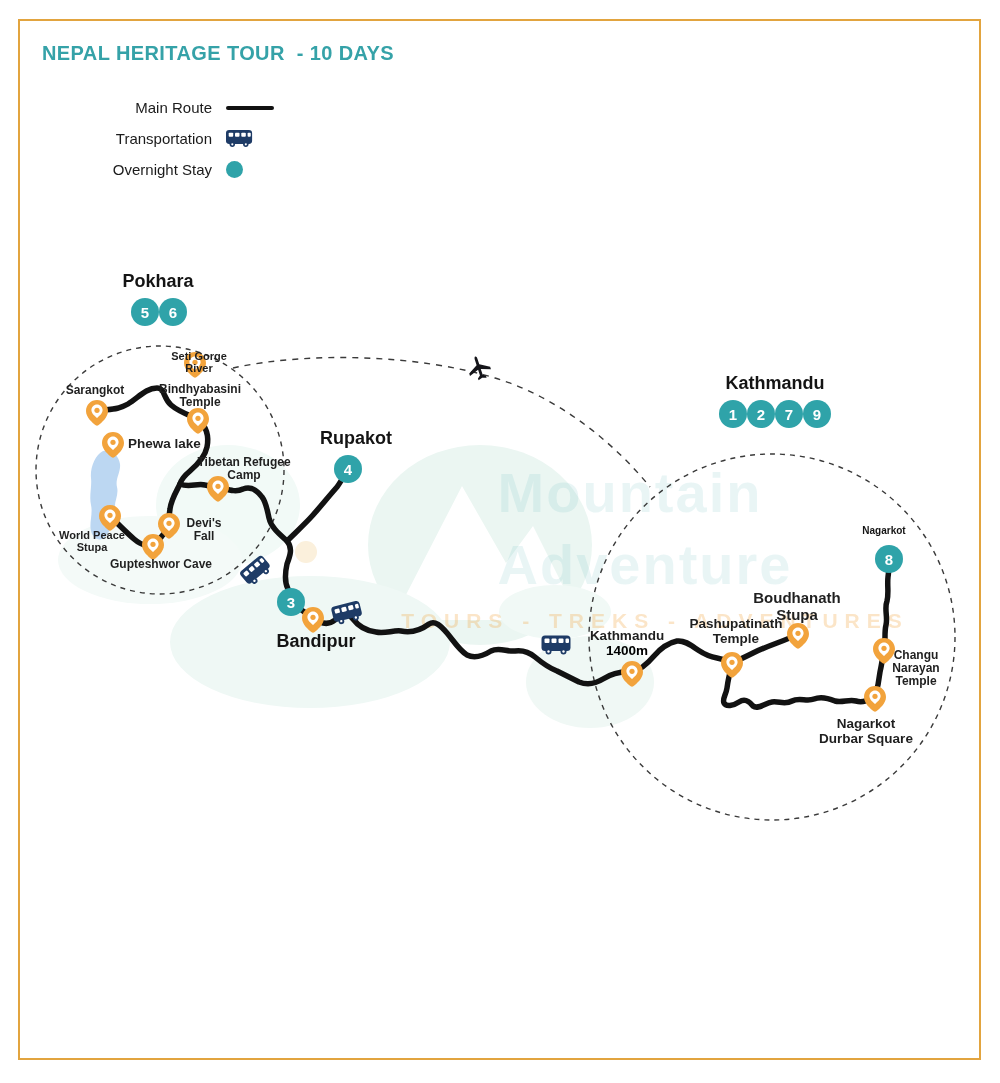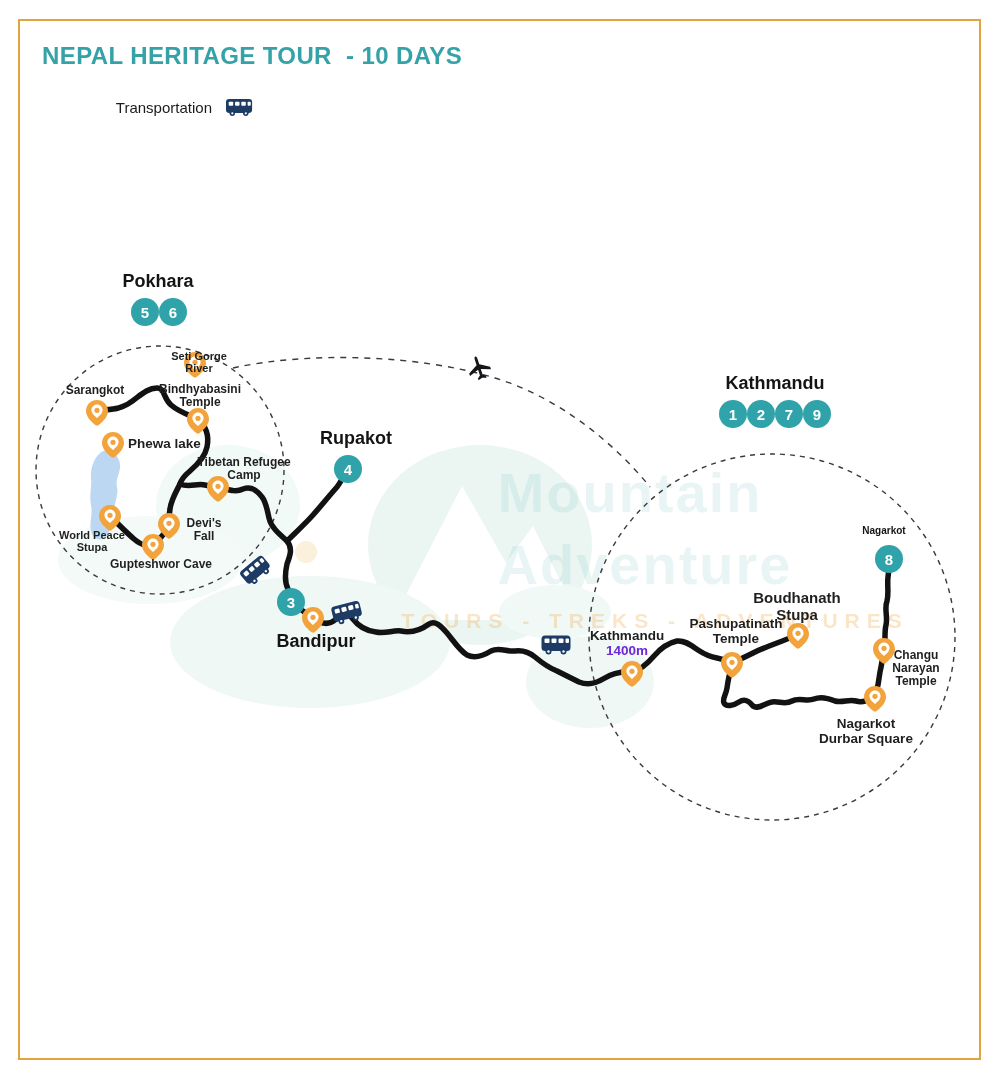--- a/index.html
+++ b/index.html
@@ -1,34 +1,34 @@
 <!DOCTYPE html>
 <html><head>
 <meta charset="utf-8">
 <style>
   html,body{margin:0;padding:0;width:1000px;height:1083px;background:#fff;overflow:hidden;
     font-family:"Liberation Sans", sans-serif;position:relative;}
   .frame{position:absolute;left:18px;top:19px;width:963px;height:1041px;border:2px solid #E2A43F;
     background:#ffffff;box-sizing:border-box;}
   #map-svg{position:absolute;left:0;top:0;width:1000px;height:1083px;}
   #label-layer{position:absolute;left:0;top:0;width:1000px;height:1083px;pointer-events:none;}
-  .title{position:absolute;left:42px;top:42px;font-size:24px;font-weight:bold;color:#35A2A8;
+  .title{position:absolute;left:42px;top:42px;font-size:20px;font-weight:bold;color:#35A2A8;
     letter-spacing:0.4px;white-space:pre;}
   .legend{position:absolute;left:90px;top:92px;}
   .legend-row{display:flex;align-items:center;gap:14px;height:31px;}
   .legend-label{width:122px;text-align:right;font-size:15px;color:#1b1b1b;}
   .swatch-line{width:48px;height:4px;background:#111;border-radius:2px;}
   .swatch-dot{width:17px;height:17px;border-radius:50%;background:#2FA3A9;}
   .poi-label{position:absolute;font-size:12px;font-weight:bold;color:#1f1f1f;line-height:13px;
     text-align:center;transform:translateX(-50%);white-space:nowrap;}
   .poi-label.left{transform:none;text-align:right;}
   .poi-label.sm{font-size:11px;line-height:12px;}
   .poi-label.lg{font-size:13.5px;line-height:15px;}
   .poi-label.xl{font-size:15px;line-height:17px;}
-  .poi-label .sub{color:#6d28d9;}
+  .poi-label .sub{color:#000000;}
   .city-label{position:absolute;font-size:18px;font-weight:bold;color:#141414;
     transform:translateX(-50%);white-space:nowrap;}
   .city-label.sm{font-size:10px;}
 </style>
 </head>
 <body>
 
 <div class="frame"></div>
 
 <svg id="map-svg" viewBox="0 0 1000 1083">
@@ -236,18 +236,26 @@
     <div class="city-label" style="left: 356px; top: 428px;">Rupakot</div>
     <div class="city-label" style="left: 307px; top: 631px; padding-left: 18px;">Bandipur</div>
     <div class="city-label" style="left: 775px; top: 373px;">Kathmandu</div>
     <div class="city-label sm" style="left: 884px; top: 525px;">Nagarkot</div>
   </div>
 
 <div class="title">NEPAL HERITAGE TOUR  - 10 DAYS</div>
 
 <div class="legend">
   <div class="legend-row">
+    <span class="legend-label">Main Route</span>
+    <span class="swatch-line"></span>
+  </div>
+  <div class="legend-row">
     <span class="legend-label">Transportation</span>
     <svg width="27" height="19" viewBox="0 0 30 21">
         <use href="#bus-shape" fill="#1E3B66"></use>
       </svg>
   </div>
+  <div class="legend-row">
+    <span class="legend-label">Overnight Stay</span>
+    <span class="swatch-dot"></span>
+  </div>
 </div>
 
 </body></html>

